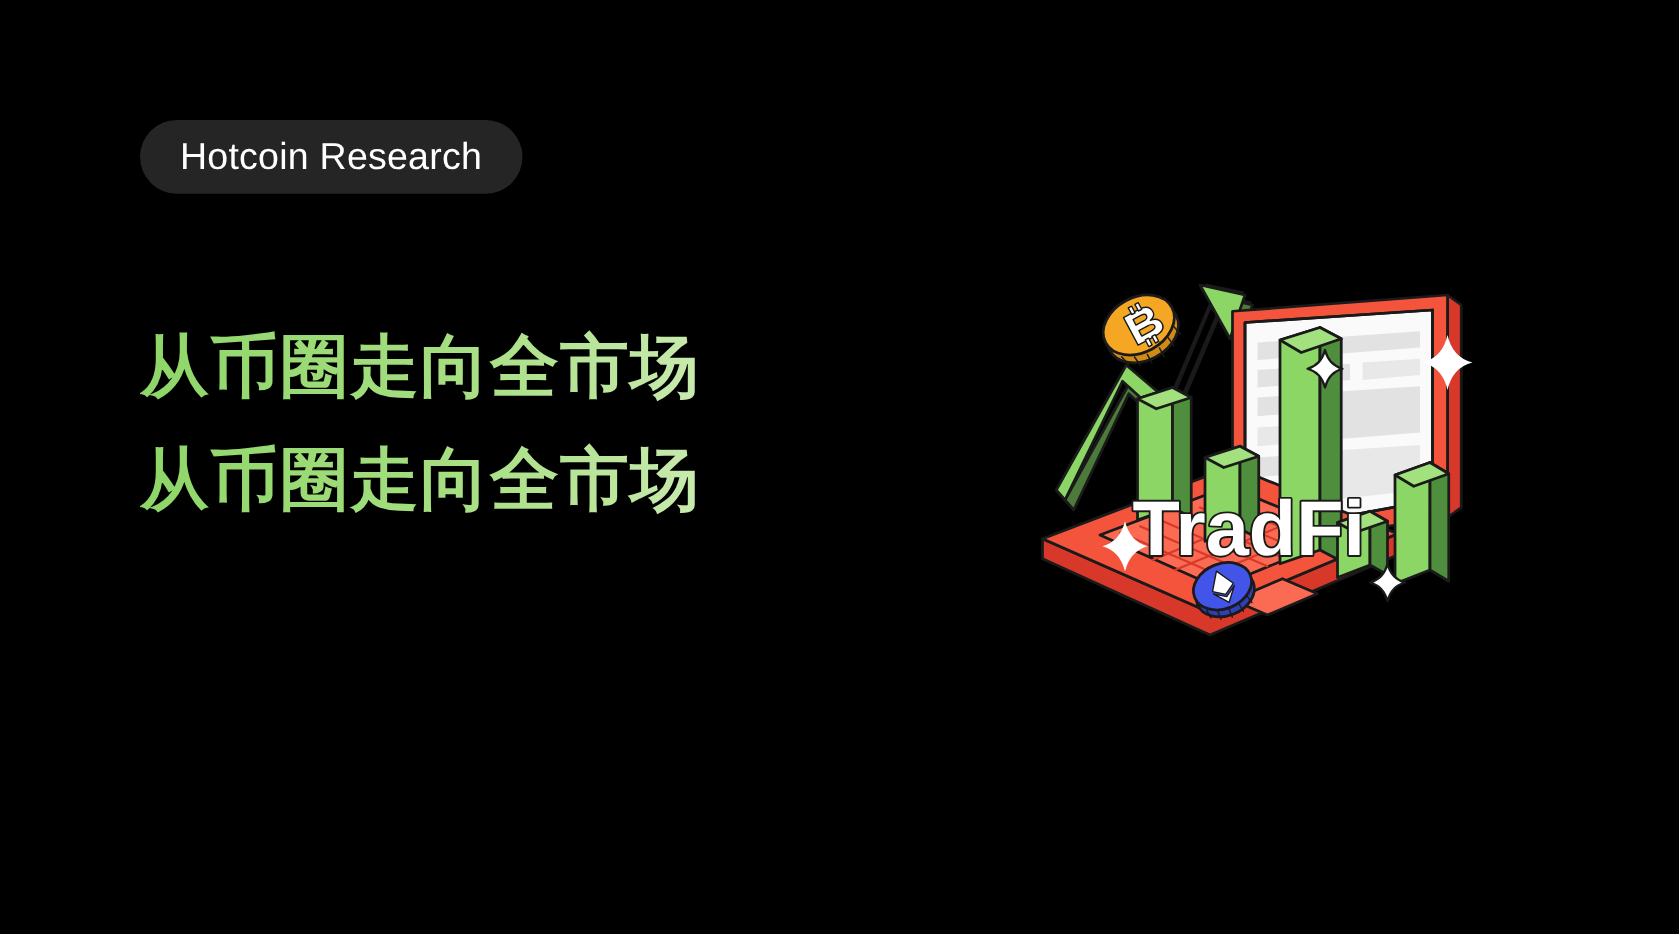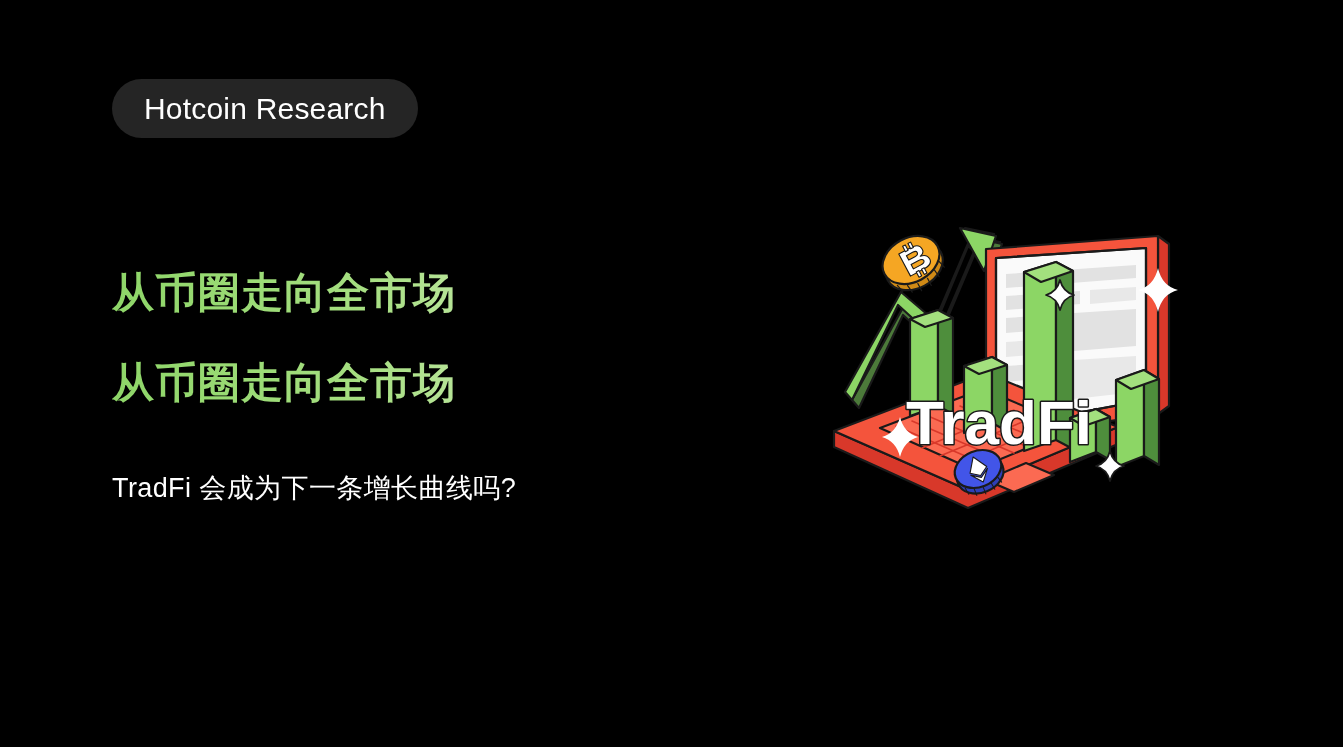--- a/index.html
+++ b/index.html
@@ -17,21 +17,21 @@
     width: 1343px;
     height: 747px;
     background: #000000;
     overflow: hidden;
   }
 
   
   #brand-badge {
     position: absolute;
     left: 112px;
-    top: 79px;
+    top: 96px;
     height: 59px;
     box-sizing: border-box;
     display: flex;
     align-items: center;
     padding: 0 32px;
     border-radius: 30px;
     background: #252525;
   }
   #brand-badge .badge-text {
     color: #ffffff;
@@ -44,21 +44,21 @@
 
   
   #headline {
     position: absolute;
     left: 112px;
     top: 248px;
     width: 640px;
   }
   #headline .hl-line {
     display: block;
-    font-size: 42px;
+    font-size: 55px;
     font-weight: 700;
     line-height: 90px;
     letter-spacing: 1.0px;
     white-space: nowrap;
     background: linear-gradient(90deg, #8ED668 0%, #A5DE80 38%, #C8EAAE 70%, #E6F5DC 100%);
     -webkit-background-clip: text;
     background-clip: text;
     color: transparent;
     -webkit-text-fill-color: transparent;
   }
@@ -93,21 +93,20 @@
 
   <div id="brand-badge">
     <span class="badge-text">Hotcoin Research</span>
   </div>
 
   <div id="headline">
     <span class="hl-line">从币圈走向全市场</span>
     <span class="hl-line">从币圈走向全市场</span>
   </div>
 
-  <div id="subtitle">TradFi 会成为下一条增长曲线吗?</div>
 
   <div id="illustration">
     <svg viewBox="0 0 400 310" xmlns="http://www.w3.org/2000/svg">
       <defs>
         <clipPath id="screenClip">
           <path d="M168 36 L318 26 L318 178 L168 206 Z"></path>
         </clipPath>
       </defs>
 
       <g stroke="#1A1A1A" stroke-width="2.2" stroke-linejoin="round" stroke-linecap="round">

